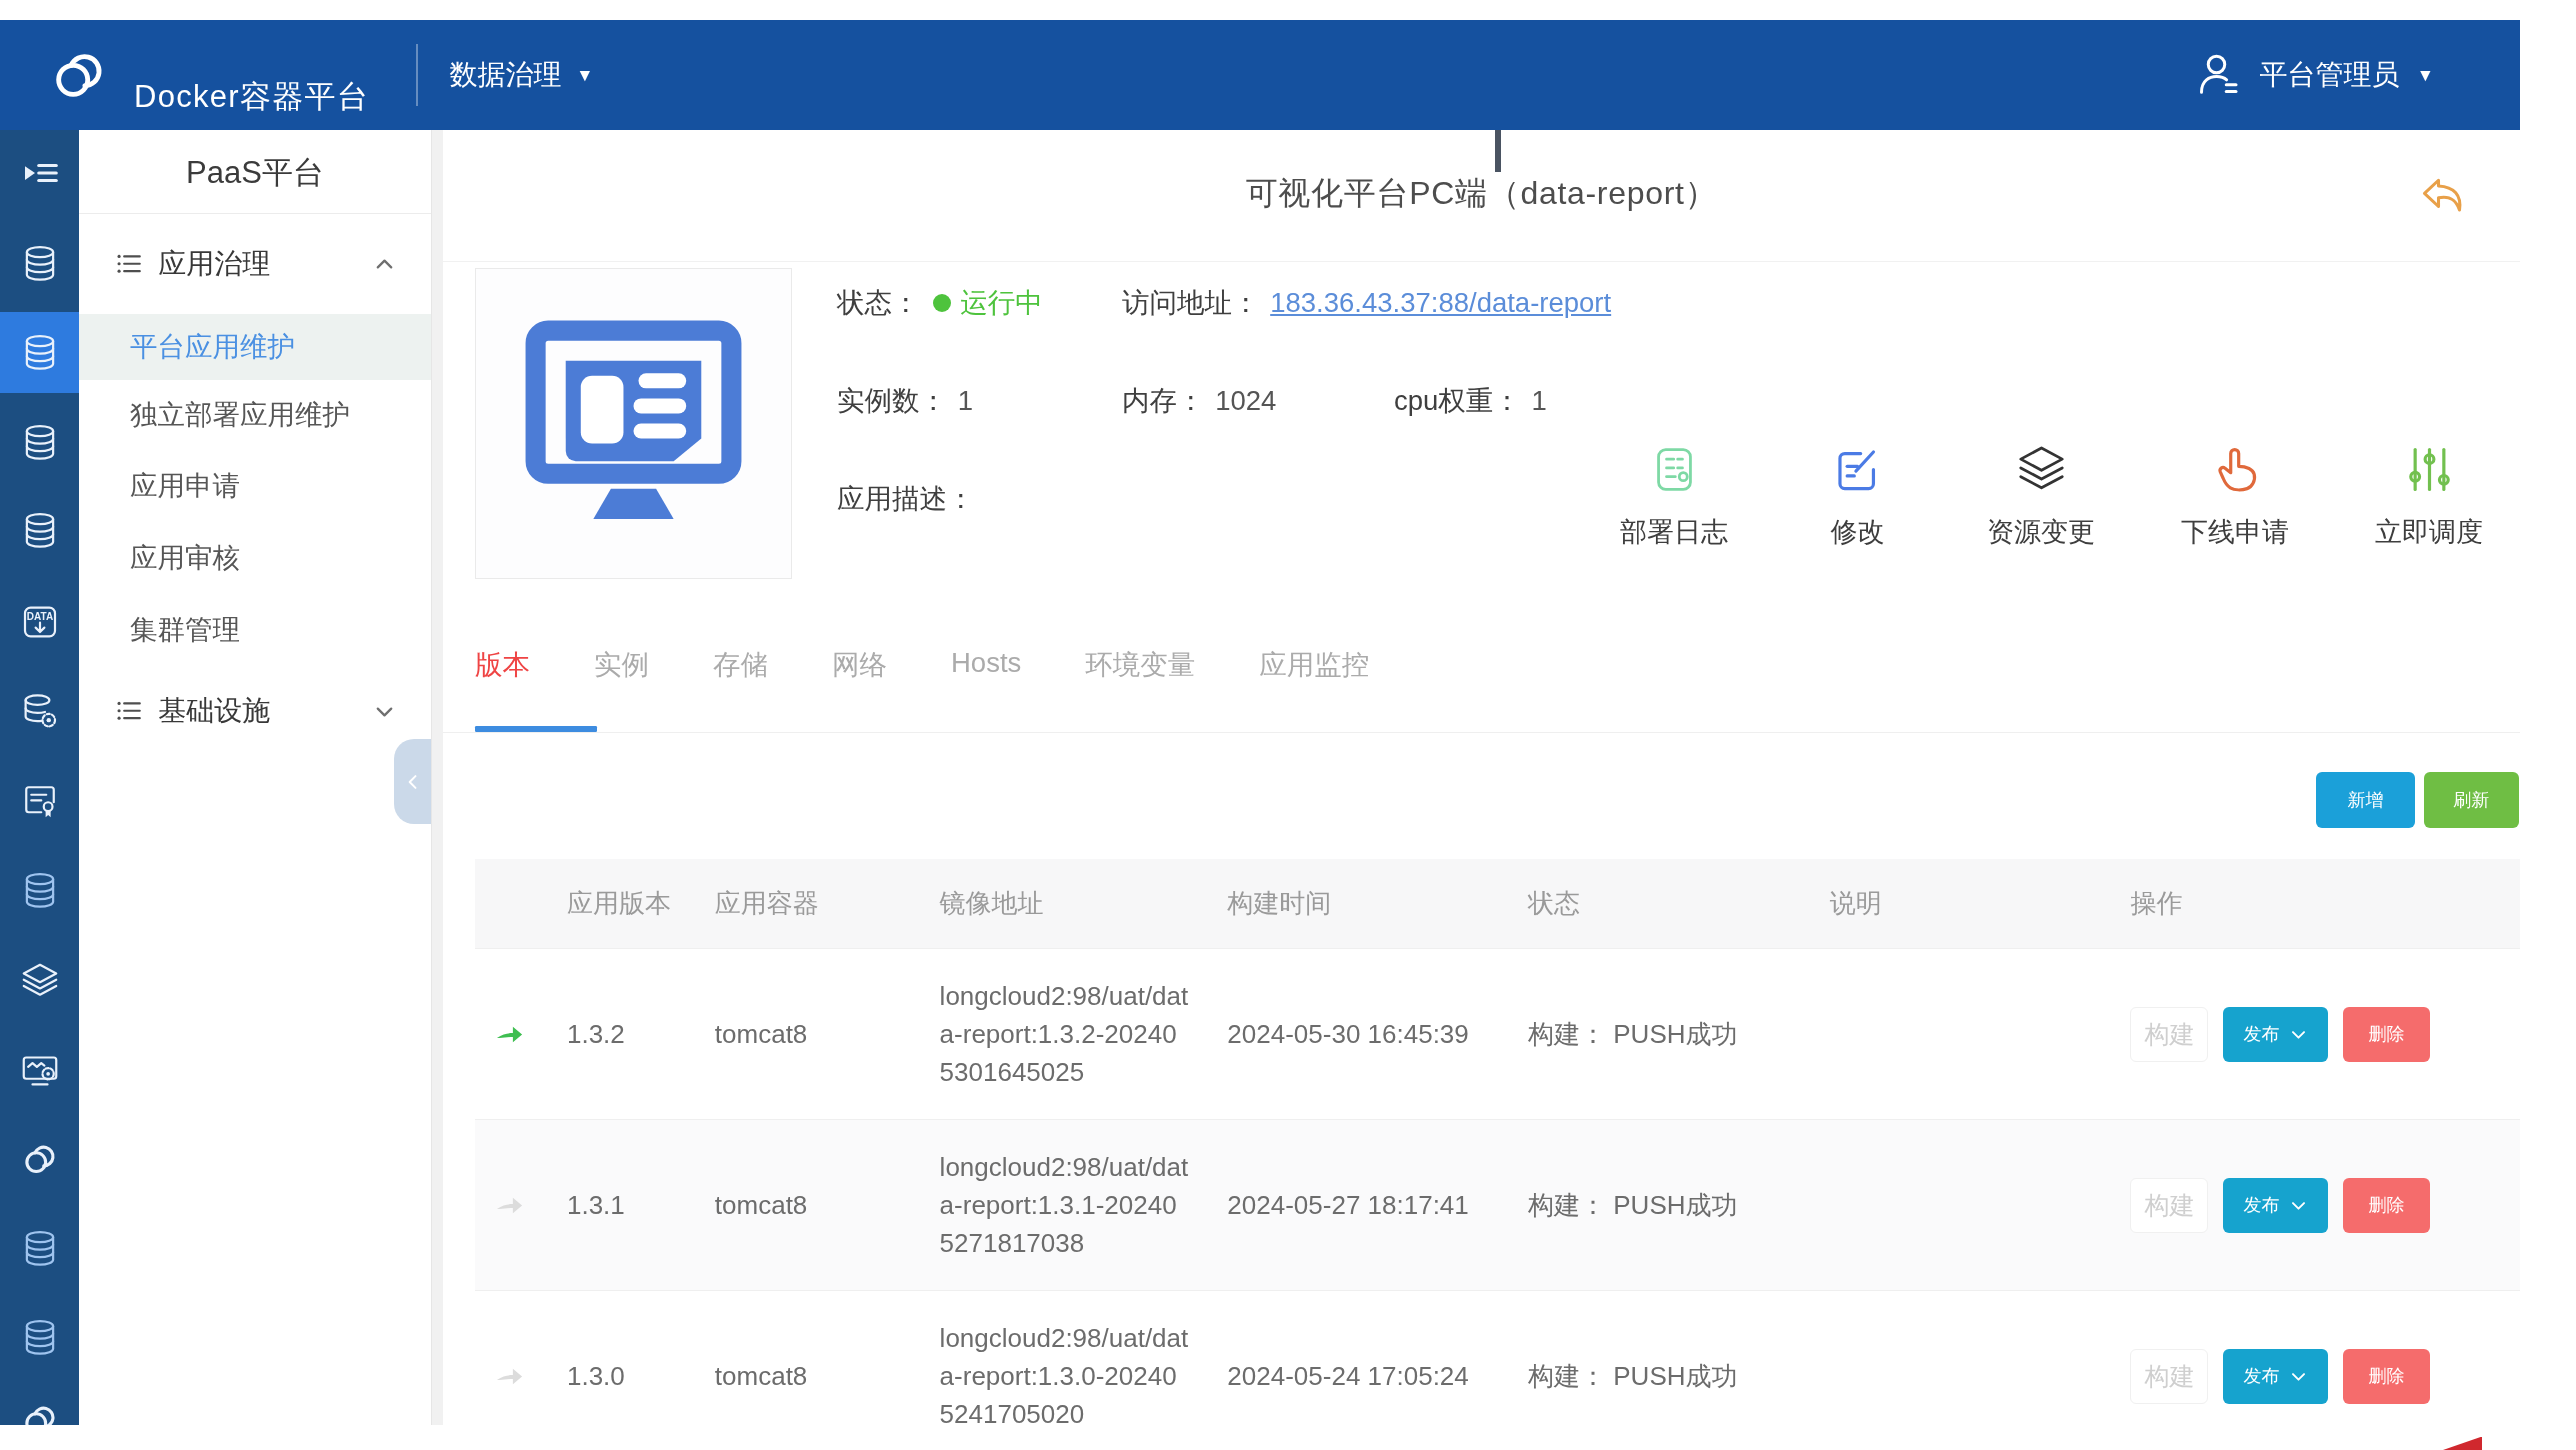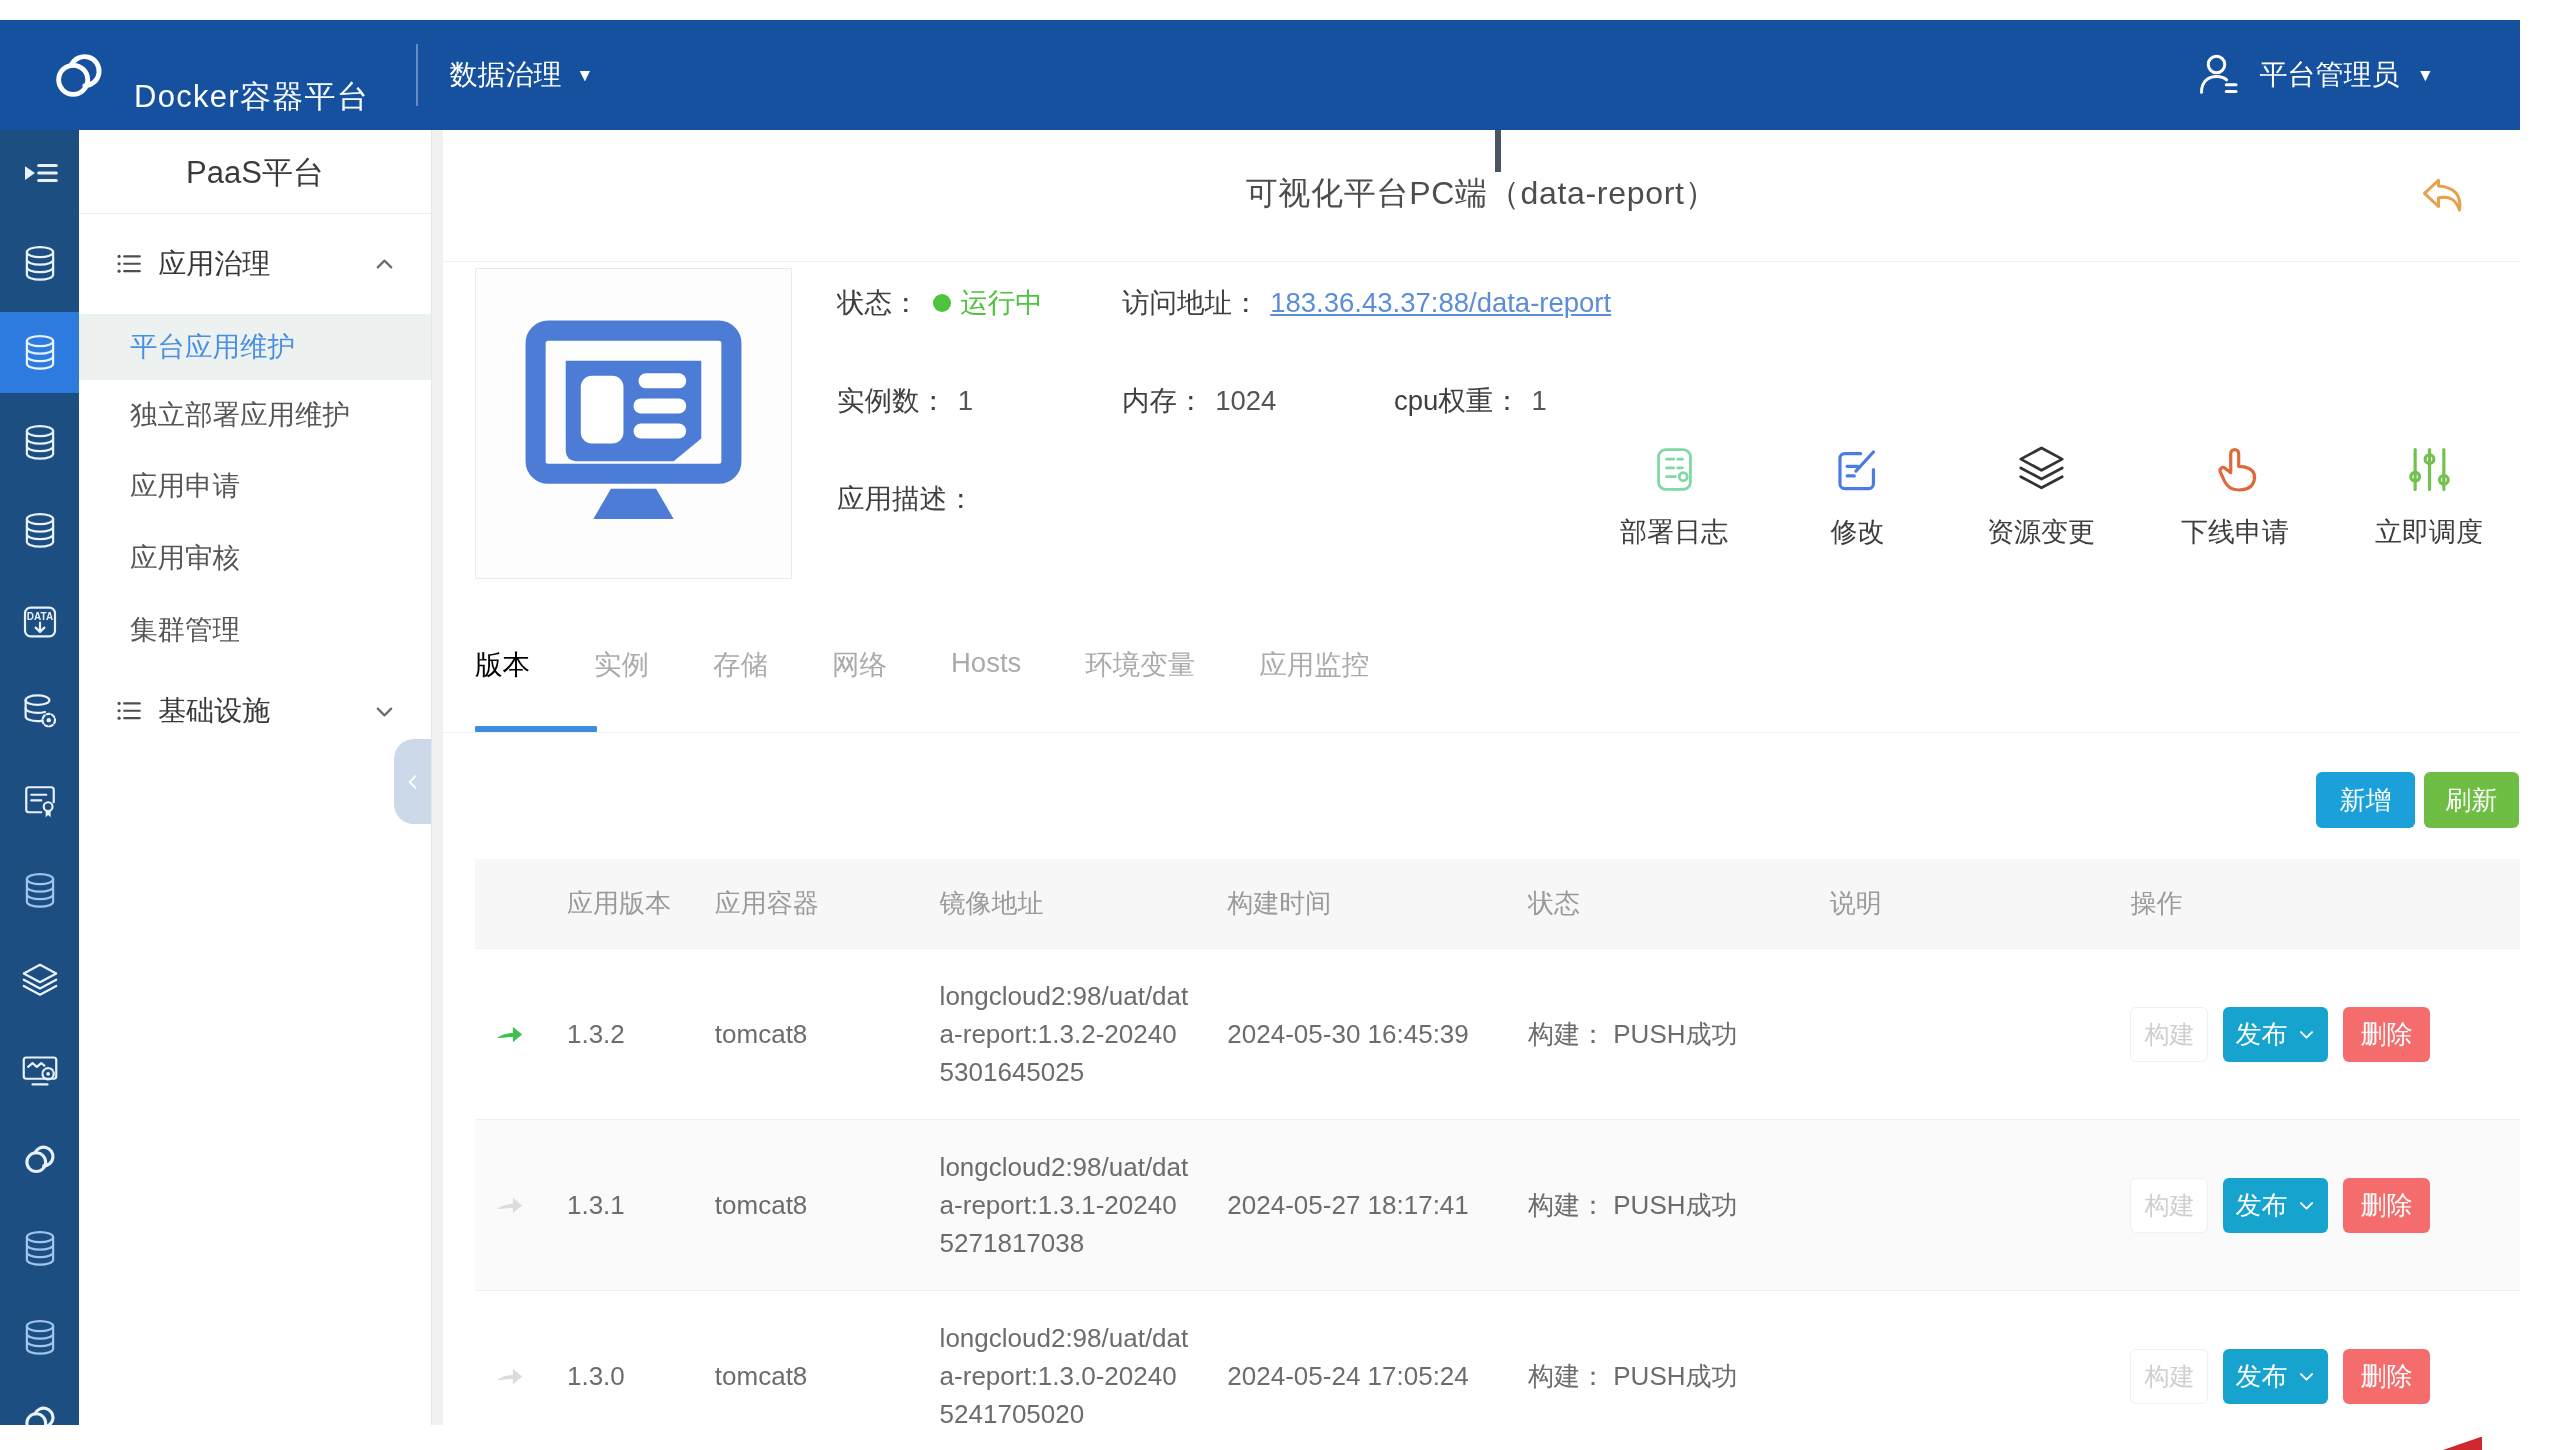--- a/index.html
+++ b/index.html
@@ -63,27 +63,27 @@
   .green{color:#4EC33D;}
   a.url{color:#5B8DD9;text-decoration:underline;margin-left:10.7px;font-size:27.5px;cursor:pointer;}
   .quick-actions{position:absolute;right:37px;top:314px;display:flex;gap:86px;}
   .qa{display:flex;flex-direction:column;align-items:center;gap:19px;cursor:pointer;min-width:87px;}
   .qa svg{width:51px;height:51px;}
   .qa .qa-lbl{font-size:27px;color:#3E3E3E;white-space:nowrap;}
 
   
   .tabs{position:absolute;left:32px;top:517px;display:flex;gap:64px;}
   .tab{font-size:27.5px;color:#ABABAB;cursor:pointer;white-space:nowrap;}
-  .tab.active{color:#000000;}
+  .tab.active{color:#ef4444;}
   .tab-underline{position:absolute;left:32px;top:596px;width:122px;height:6px;background:#3D8CE0;border-radius:1.3px;}
   .tab-line{position:absolute;left:0;top:602px;width:100%;height:1.3px;background:#EFEFEF;}
 
   
   .btn{display:flex;align-items:center;justify-content:center;border-radius:6px;color:#fff;
-       font-size:26px;cursor:pointer;box-sizing:border-box;}
+       font-size:18px;cursor:pointer;box-sizing:border-box;}
   .btn-add{position:absolute;top:642px;right:105px;width:99px;height:56px;background:#1BA0D9;}
   .btn-refresh{position:absolute;top:642px;right:1.3px;width:95px;height:56px;background:#6FBE44;}
 
   
   .tbl{position:absolute;left:32px;top:729px;width:2045px;}
   .tr{display:flex;width:100%;}
   .tr.head{height:89px;background:#F7F7F8;color:#9A9A9A;font-size:26px;}
   .tr.body{height:170px;border-top:1.3px solid #EFEFEF;color:#6C6C6C;font-size:26px;background:#fff;}
   .tr.body.alt{background:#FAFAFB;}
   .td{display:flex;align-items:center;box-sizing:border-box;padding-left:27px;overflow:hidden;}

